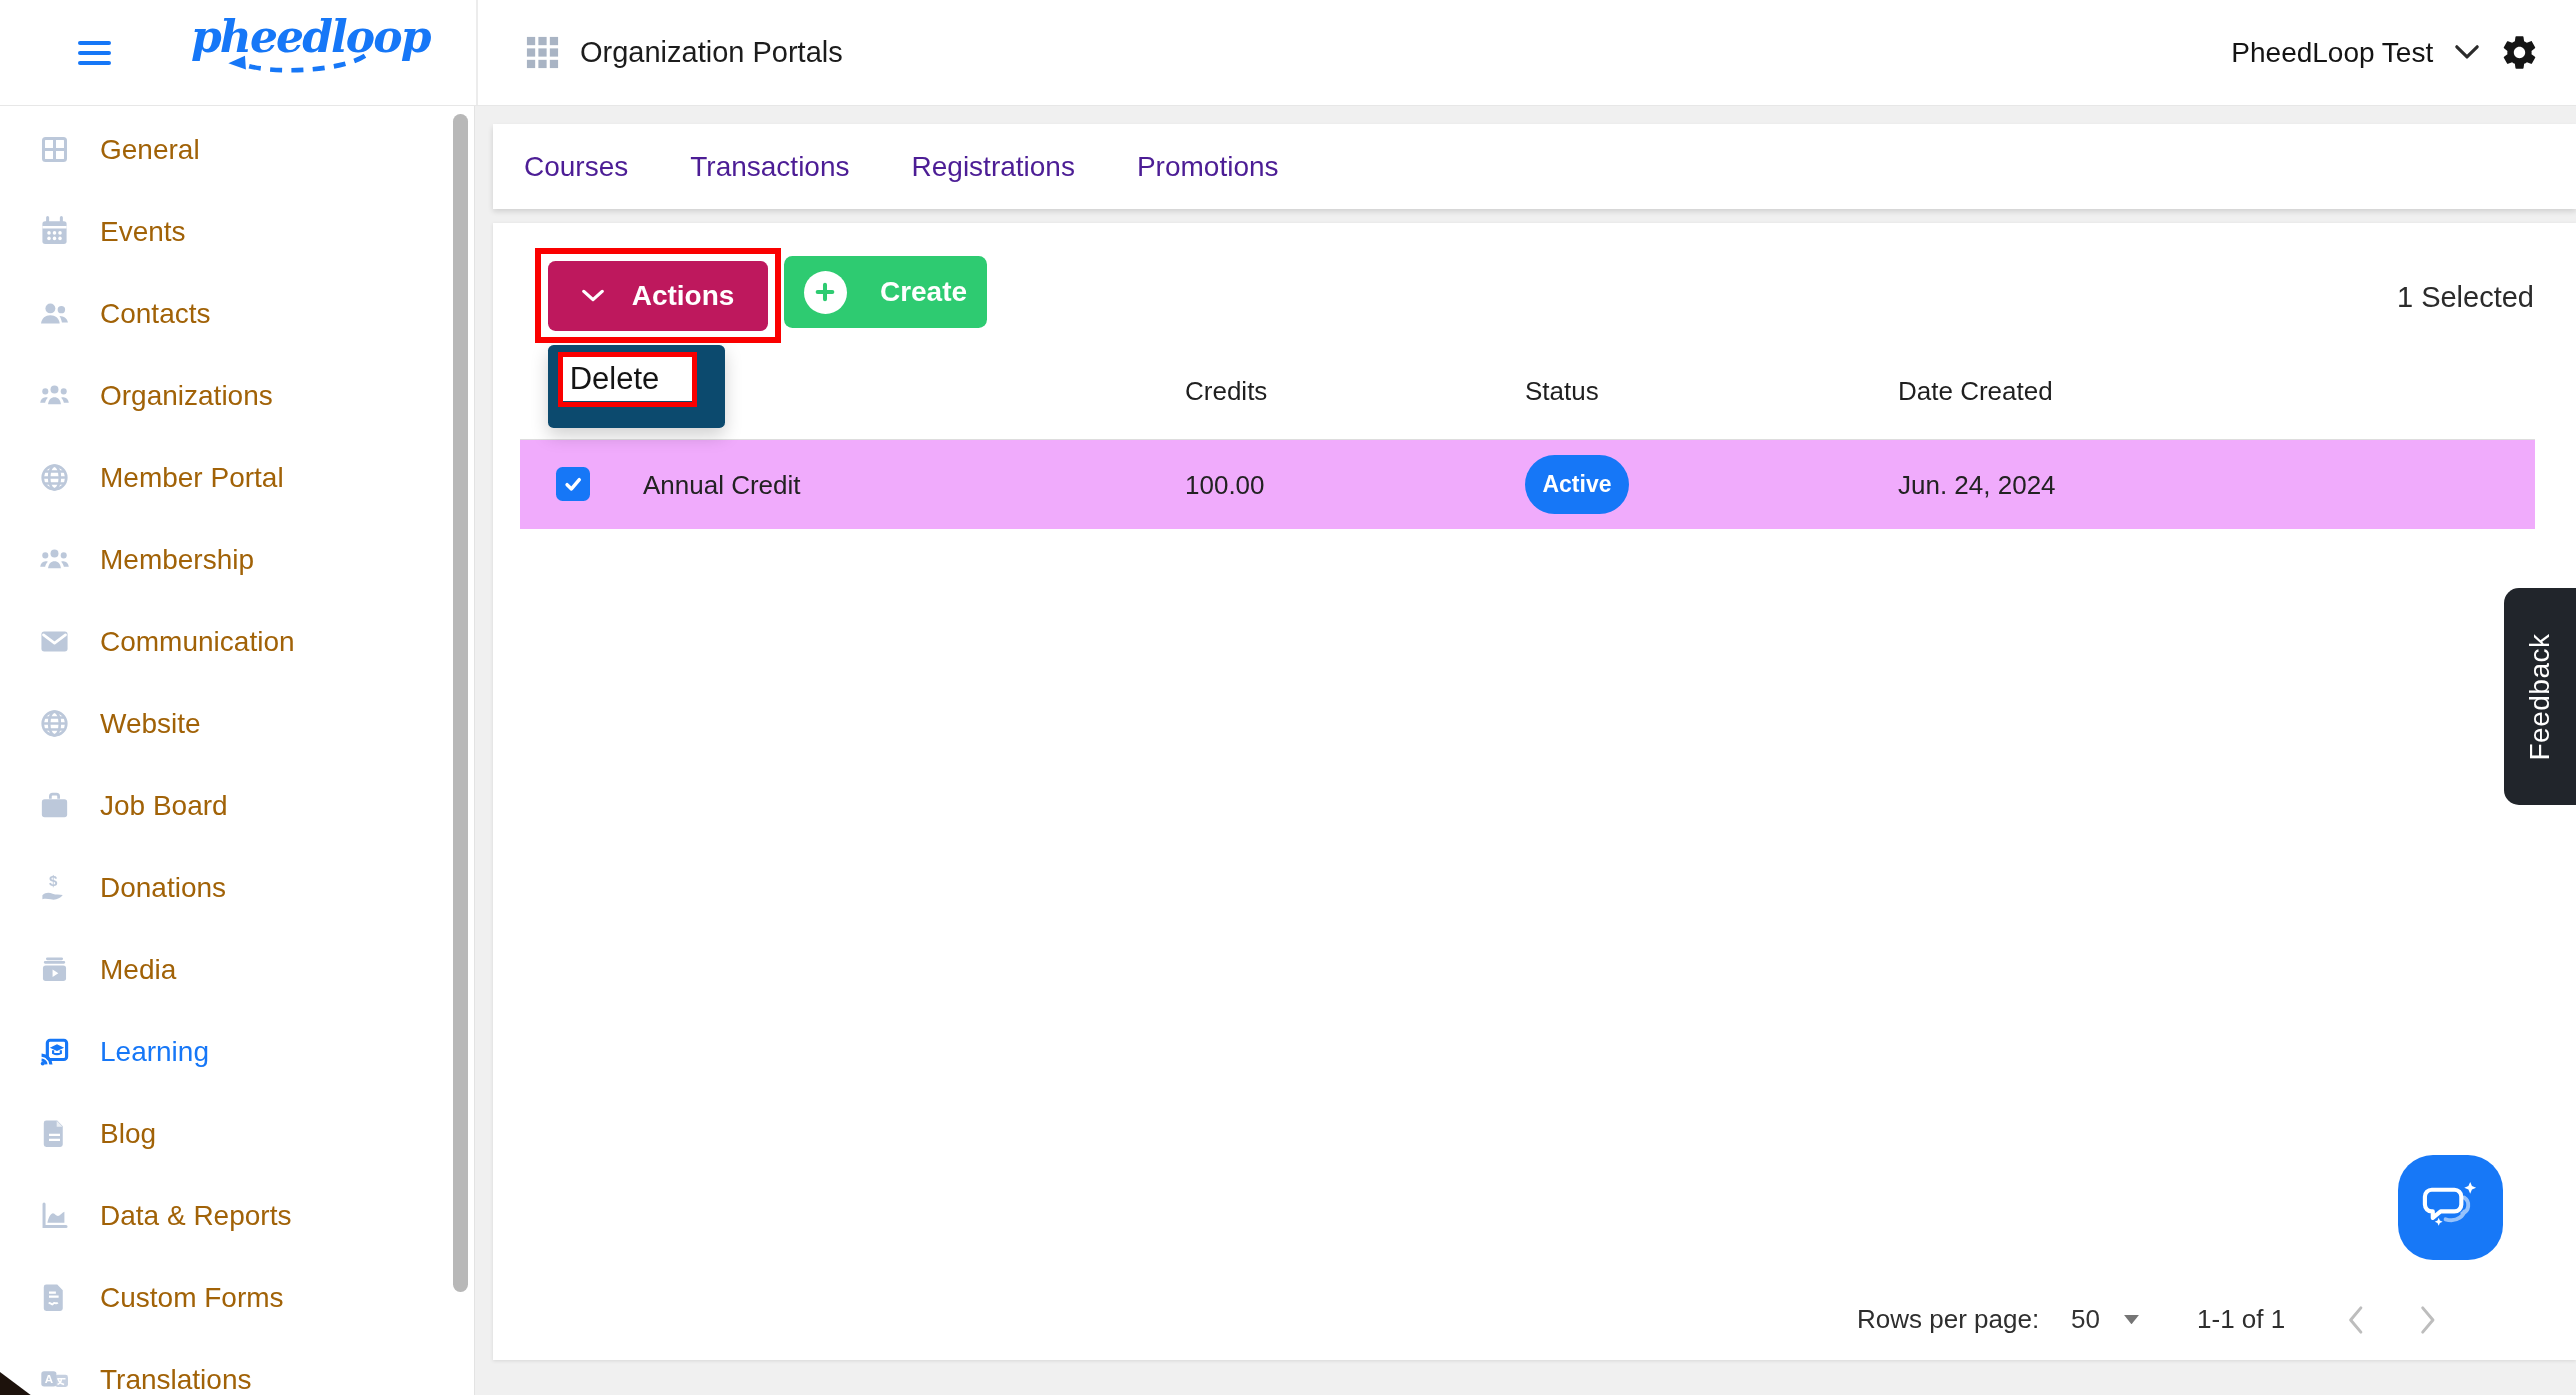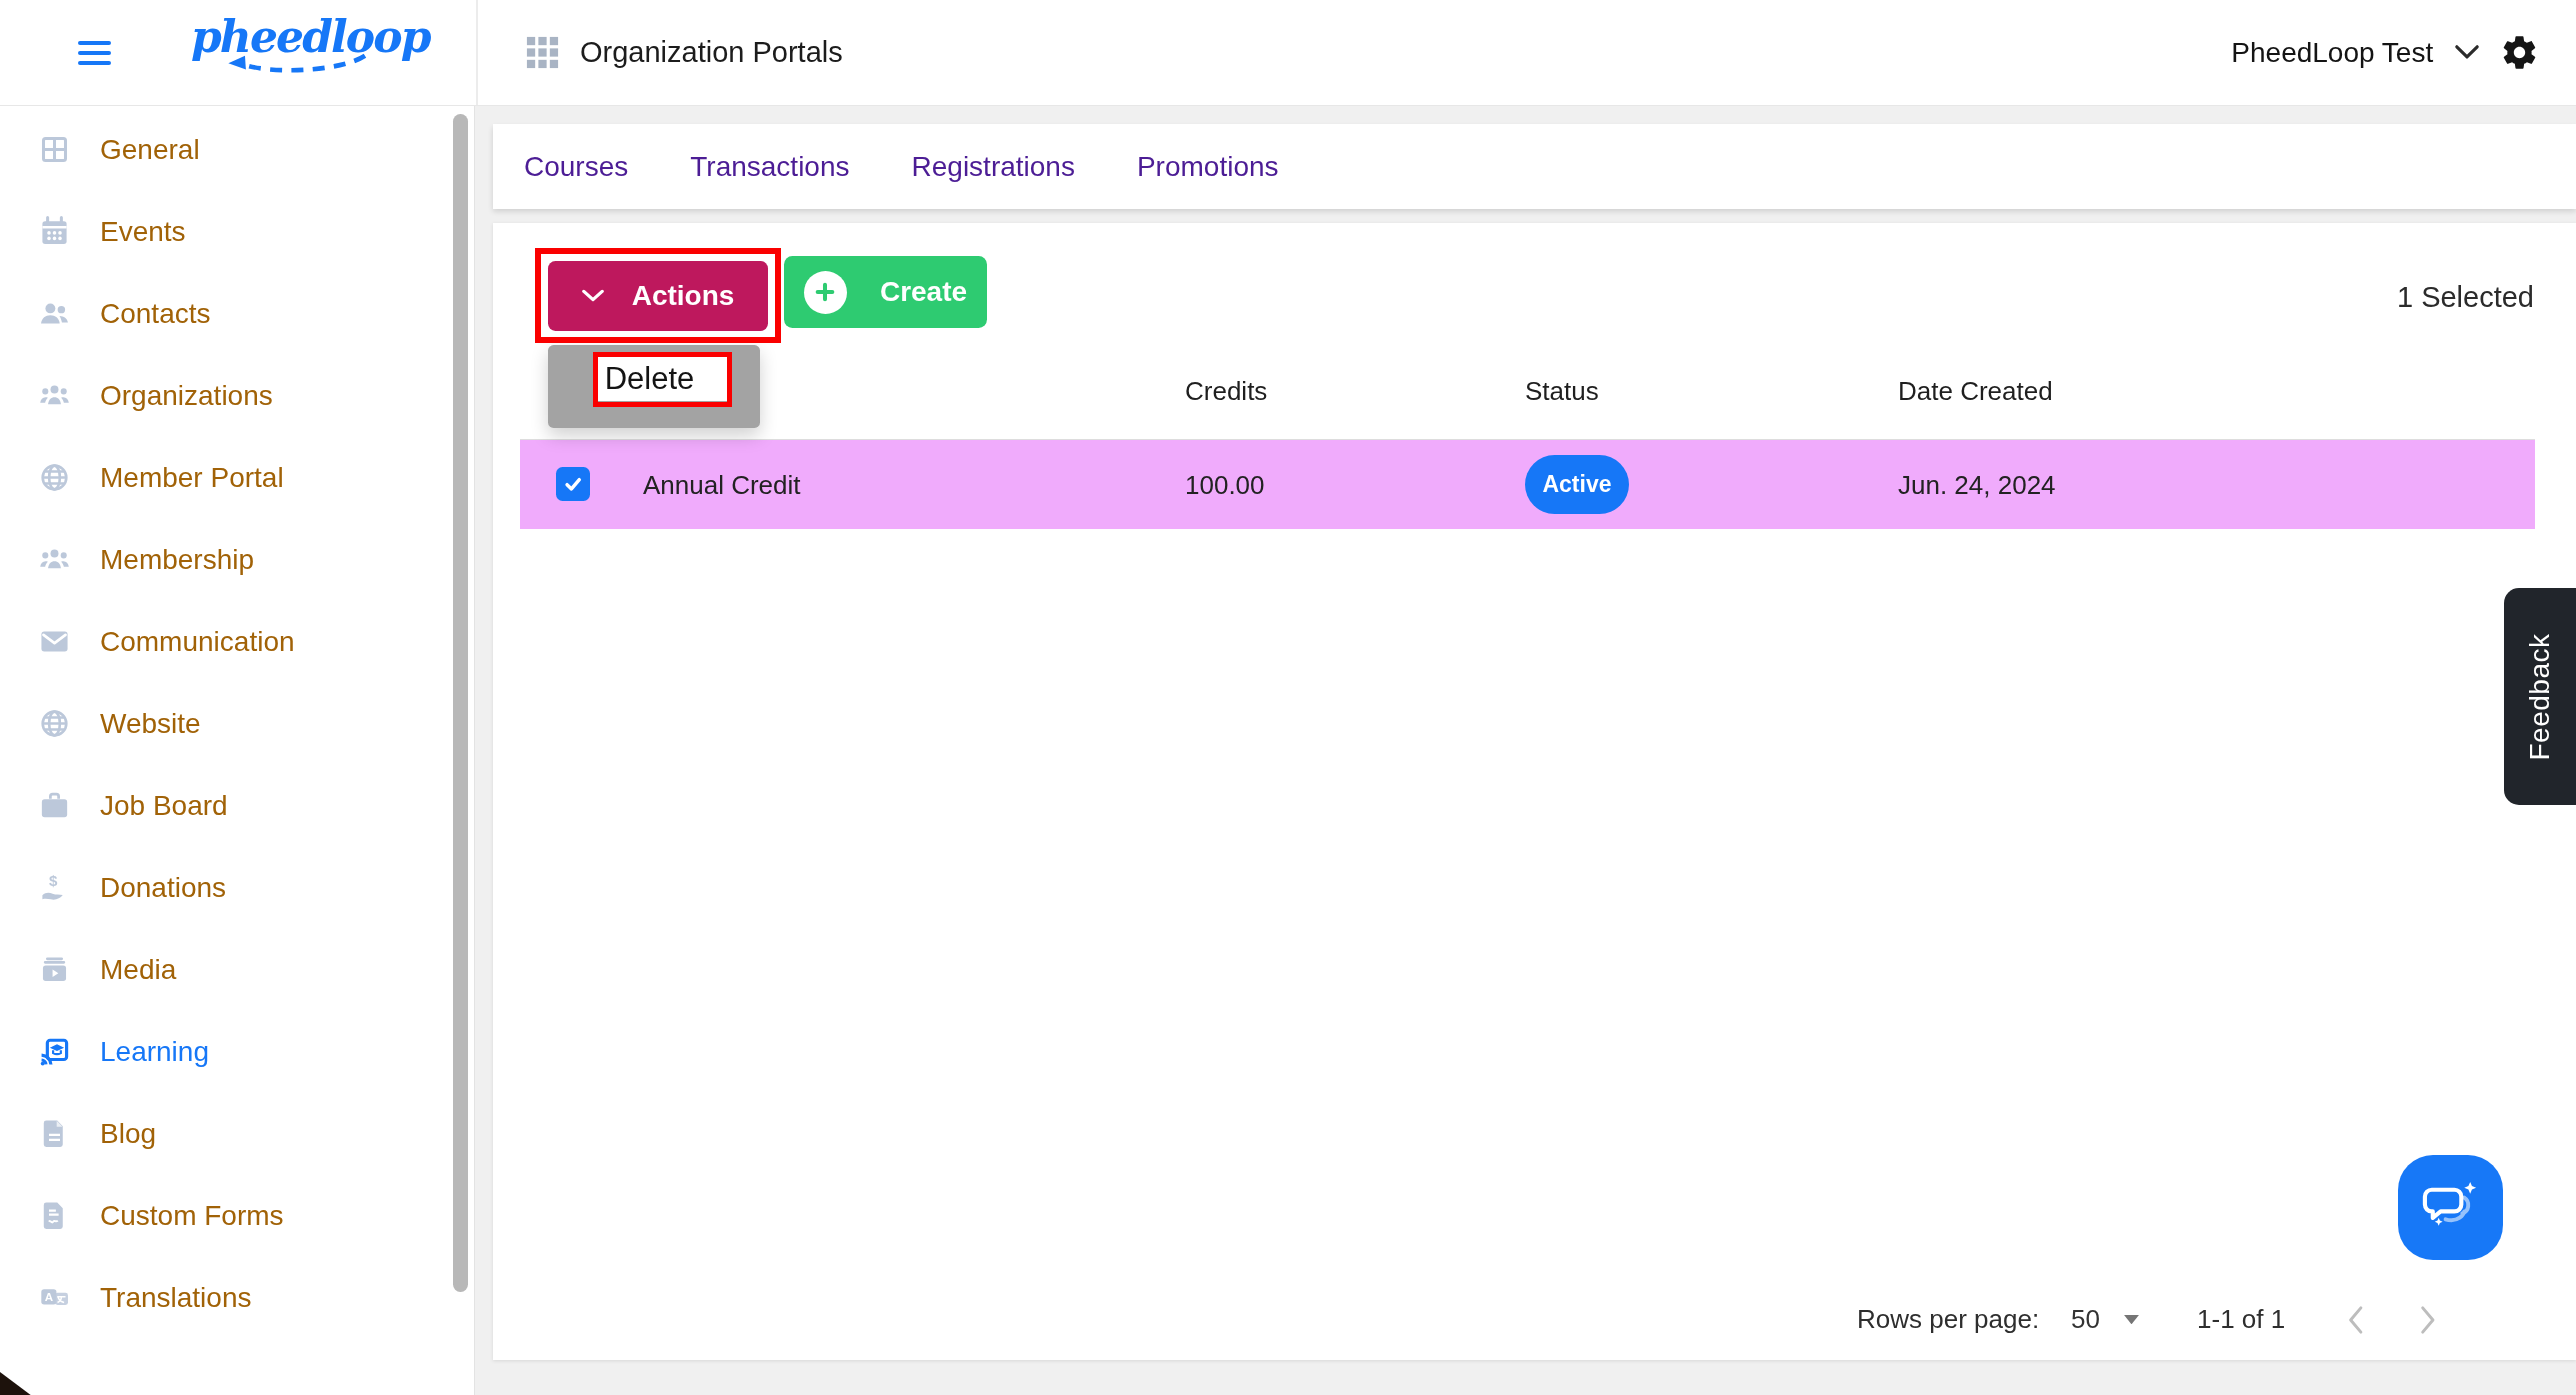--- a/index.html
+++ b/index.html
@@ -50,22 +50,22 @@
   .sel-count{position:absolute;right:42px;top:58px;font-size:29px;color:#2b2b2b;}
   .col-h{position:absolute;top:152px;height:32px;line-height:32px;font-size:26px;font-weight:500;color:#1f1f1f;z-index:1;}
   .th-title{left:167px;}.th-credits{left:692px;}.th-status{left:1032px;}.th-date{left:1405px;}
   .trow{position:absolute;left:27px;top:216px;width:2015px;height:90px;background:#f0abfc;border-top:1.9px solid #ddd;box-sizing:border-box;}
   .cbx{position:absolute;left:36px;top:27px;width:34px;height:34px;border-radius:6.5px;background:#1677f7;
        display:flex;align-items:center;justify-content:center;cursor:pointer;}
   .cell{position:absolute;top:0;height:90px;line-height:90px;font-size:26px;color:#222;}
   .c-title{left:123px;}.c-credits{left:665px;}.c-date{left:1378px;}
   .badge{position:absolute;left:1005px;top:15px;width:104px;height:59px;border-radius:30px;background:#1677f7;
          color:#fff;font-size:23px;font-weight:600;display:flex;align-items:center;justify-content:center;}
-  .dropdown{position:absolute;left:55px;top:122px;width:177px;height:83px;background:#a3a3a3;border-radius:5.6px;
-            box-shadow:0 7.4px 18.6px rgba(0,0,0,.18);z-index:6;padding-left:35px;}
+  .dropdown{position:absolute;left:55px;top:122px;width:177px;height:83px;background:#0c4a6e;border-radius:5.6px;
+            box-shadow:0 7.4px 18.6px rgba(0,0,0,.18);z-index:6;}
   .delete-anno{margin:6.5px 0 0 10.2px;width:139px;height:55px;box-sizing:border-box;border:5.6px solid #fa0000;}
   .menu-item{background:#fff;font-size:31px;color:#141414;line-height:44px;padding-left:6.5px;cursor:pointer;}
   .pager{position:absolute;left:1364px;top:1076px;height:41px;display:flex;align-items:center;font-size:26px;color:#2e2e2e;}
   .rpp-val{margin-left:32px;display:flex;align-items:center;gap:24px;cursor:pointer;color:#333;}
   .range{margin-left:58px;}
   .pg-prev{margin-left:61px;cursor:pointer;}
   .pg-next{margin-left:54px;cursor:pointer;}
   
   .feedback{position:absolute;left:2504px;top:588px;width:72px;height:217px;background:#21252b;
             border-radius:15px 0 0 15px;display:flex;align-items:center;justify-content:center;z-index:30;cursor:pointer;}
@@ -263,20 +263,29 @@
               <path d="M6 2.6h8l4 4.2V20a1.8 1.8 0 0 1-1.8 1.8H6A1.8 1.8 0 0 1 4.2 20V4.4A1.8 1.8 0 0 1 6 2.6z" fill="currentColor"></path>
               <path d="M13.6 2.8v4.2h4.2" fill="#fff" opacity=".7"></path>
               <path d="M8 13h8M8 16.6h8" stroke="#fff" stroke-width="1.7"></path>
             </svg>
           </span>
         <span class="s-label">Blog</span>
       </div>
       <div class="s-item">
         <span class="s-ico">
             <svg viewBox="0 0 24 24">
+              <path d="M4.4 3.6V20h16" fill="none" stroke="currentColor" stroke-width="2.2" stroke-linecap="round"></path>
+              <path d="M6.8 17.2c1-4.2 2.6-6.8 4.1-6.8s2.1 2 3.6 2 2.9-2.6 4.7-3.1v7.9z" fill="currentColor"></path>
+            </svg>
+          </span>
+        <span class="s-label">Data &amp; Reports</span>
+      </div>
+      <div class="s-item">
+        <span class="s-ico">
+            <svg viewBox="0 0 24 24">
               <path d="M6 2.6h8l4 4.2V20a1.8 1.8 0 0 1-1.8 1.8H6A1.8 1.8 0 0 1 4.2 20V4.4A1.8 1.8 0 0 1 6 2.6z" fill="currentColor"></path>
               <path d="M8 8.4h5M8 11.4h7" stroke="#fff" stroke-width="1.6"></path>
               <path d="M8 16.6c1-1.8 2 1.6 3 0s2 .6 3.4-.9" stroke="#fff" stroke-width="1.4" fill="none"></path>
             </svg>
           </span>
         <span class="s-label">Custom Forms</span>
       </div>
       <div class="s-item">
         <span class="s-ico">
             <svg viewBox="0 0 24 24">

